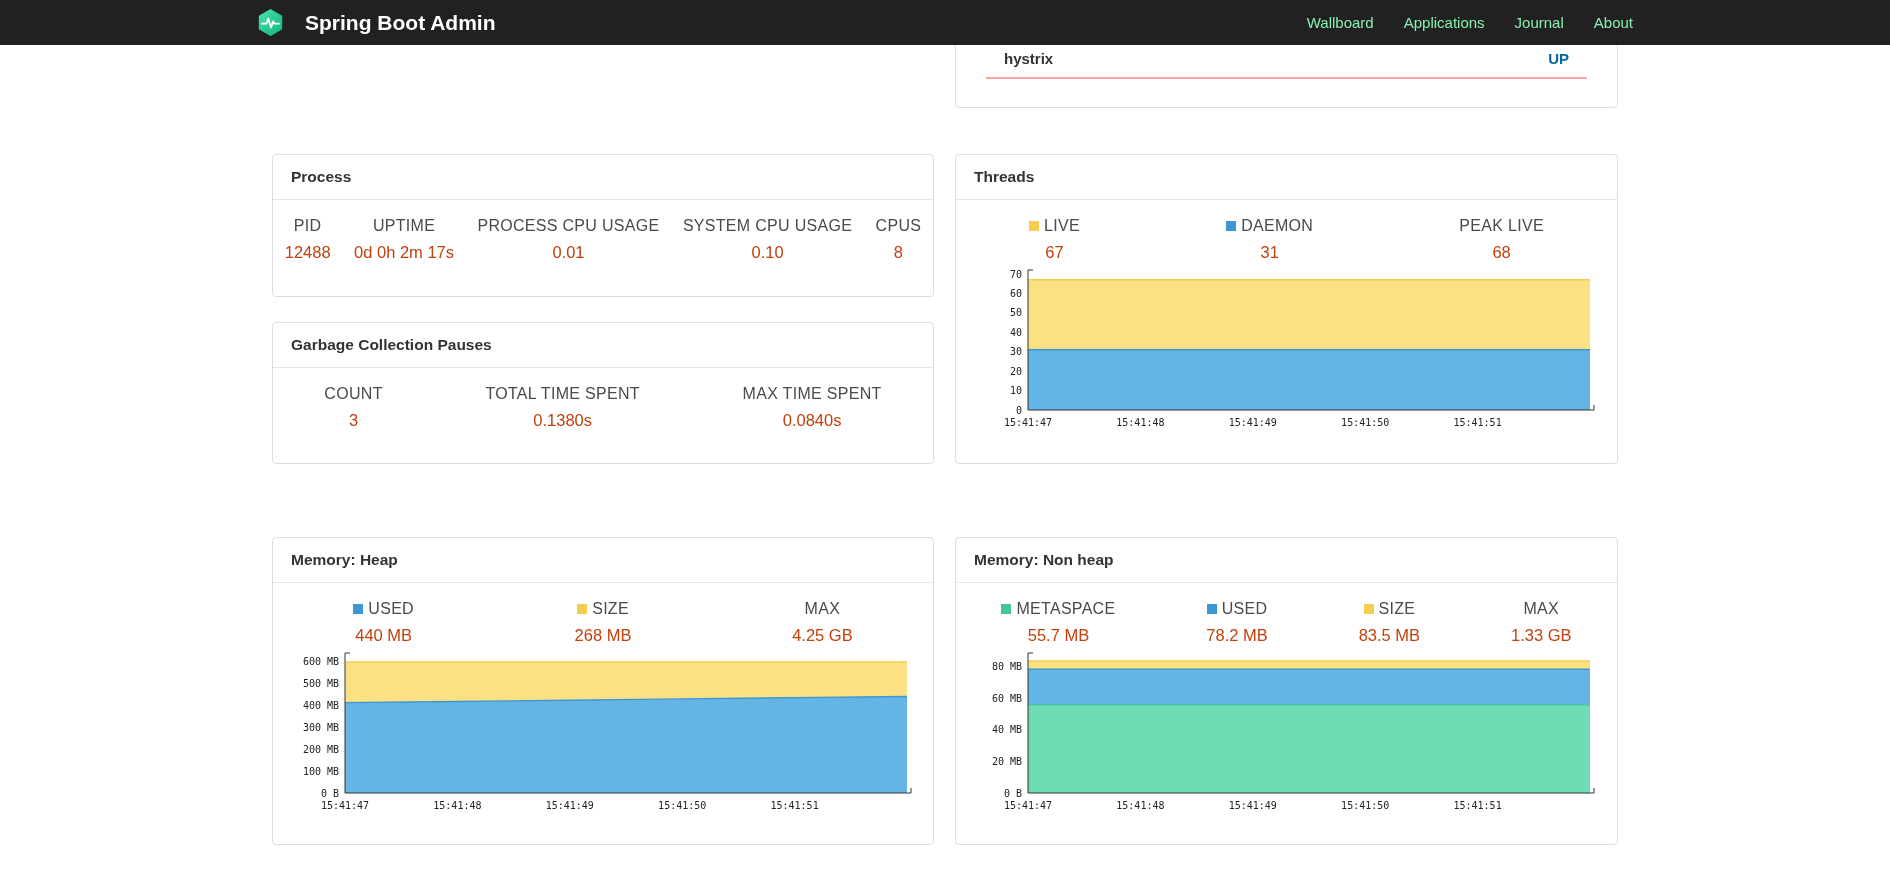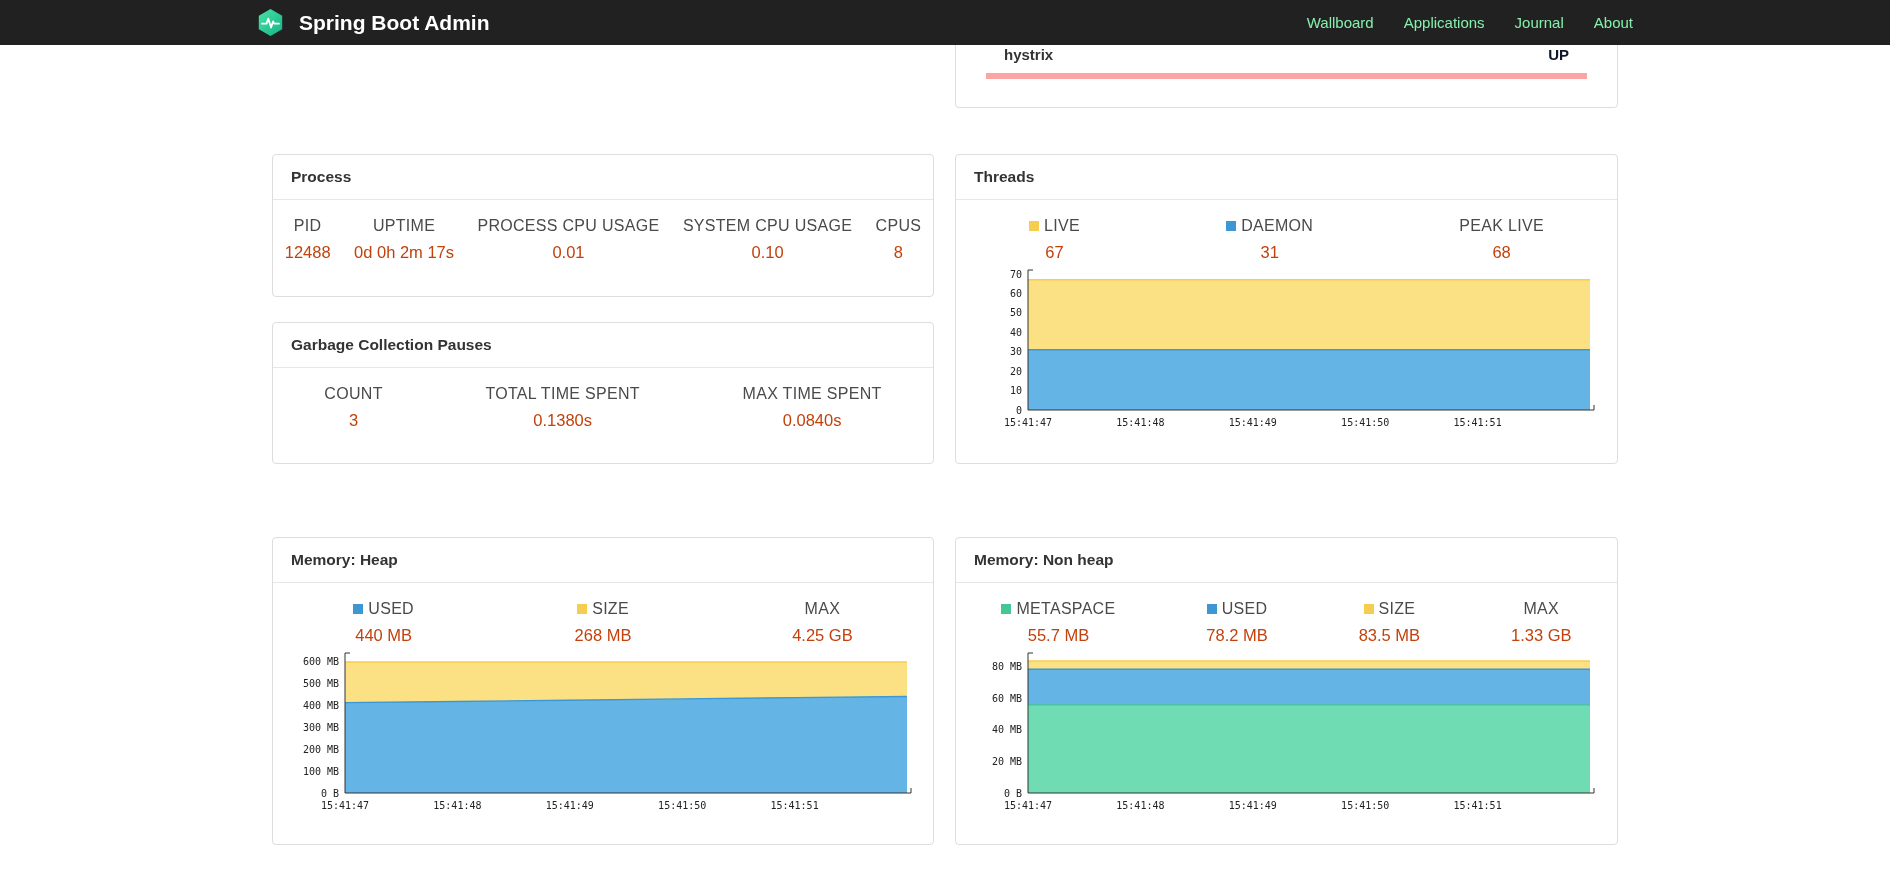--- a/index.html
+++ b/index.html
@@ -8,21 +8,21 @@
     width:1890px; height:892px;
     font-family:"Liberation Sans", sans-serif;
     color:#333; overflow:hidden; position:relative;
   }
   
   .navbar {
     position:fixed; top:0; left:0; width:100%; height:45px;
     background:#212121; z-index:50;
   }
   .nav-inner { width:1376px; margin:0 auto; height:100%; display:flex; align-items:center; }
-  .brand { display:flex; align-items:center; gap:15px; color:#fff; font-size:21px; font-weight:bold; cursor:pointer; }
+  .brand { display:flex; align-items:center; gap:21px; color:#fff; font-size:21px; font-weight:bold; cursor:pointer; }
   .brand svg { display:block; }
   .nav-links { list-style:none; margin-left:auto; display:flex; align-items:center; }
   .nav-links li { color:#86efac; font-size:15px; margin-left:30px; cursor:pointer; }
   
   .container { width:1346px; margin:0 auto; }
   .row { display:flex; gap:21px; }
   .row2 { margin-top:73px; }
   .col-l { flex:0 0 662px; width:662px; }
   .col-r { flex:0 0 663px; width:663px; }
   .col-left-offset { margin-top:154px; }
@@ -35,24 +35,24 @@
   .panel-process { height:143px; }
   .panel-gc { height:142px; margin-top:25px; }
   .panel-threads { height:310px; }
   .panel-memory { height:308px; }
   .app-panel {
     height:160px; margin-top:-52px; margin-bottom:46px;
     display:flex; flex-direction:column; justify-content:flex-end; padding-bottom:28px;
   }
   .app-row {
     display:flex; justify-content:space-between; align-items:center;
-    margin:0 30px; padding:10px 18px; border-bottom:6px solid #fca5a5; cursor:pointer;
+    margin:0 30px; padding:10px 18px; border-bottom:2px solid #fca5a5; cursor:pointer;
   }
   .app-name { font-size:15px; font-weight:bold; color:#333; }
-  .app-status { font-size:15px; font-weight:bold; color:#0f172a; }
+  .app-status { font-size:15px; font-weight:bold; color:#0369a1; }
   
   .stats { display:flex; justify-content:space-around; padding-top:17px; }
   .stat { text-align:center; padding:0 6px; }
   .stat-label {
     font-size:16px; color:#4a4a4a; letter-spacing:.3px;
     display:flex; align-items:center; justify-content:center; gap:5px; white-space:nowrap;
   }
   .stat-value { font-size:16.5px; color:#c2410c; margin-top:8px; white-space:nowrap; }
   .swatch { width:10px; height:10px; display:inline-block; }
   

